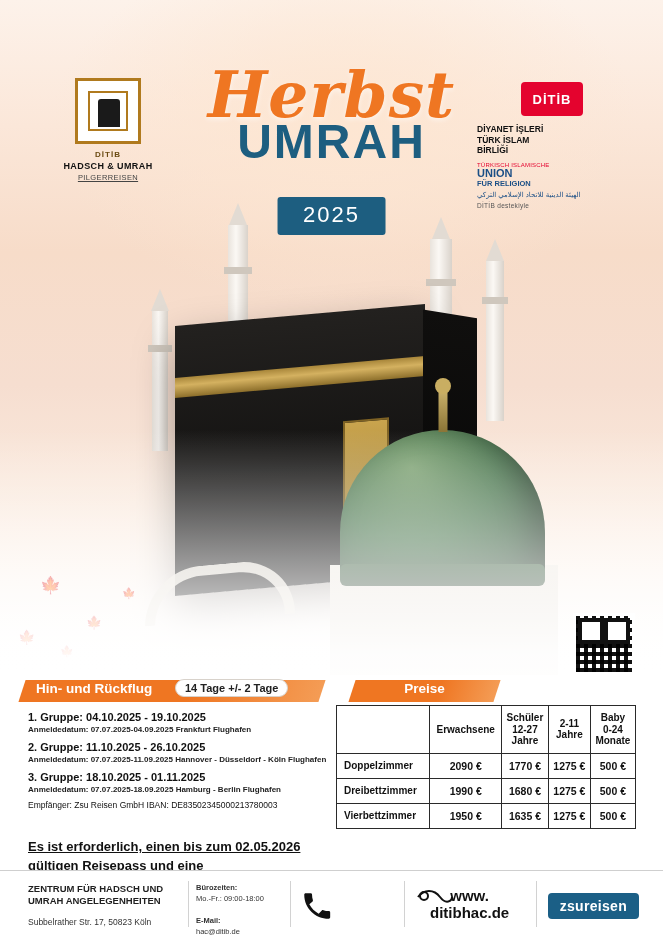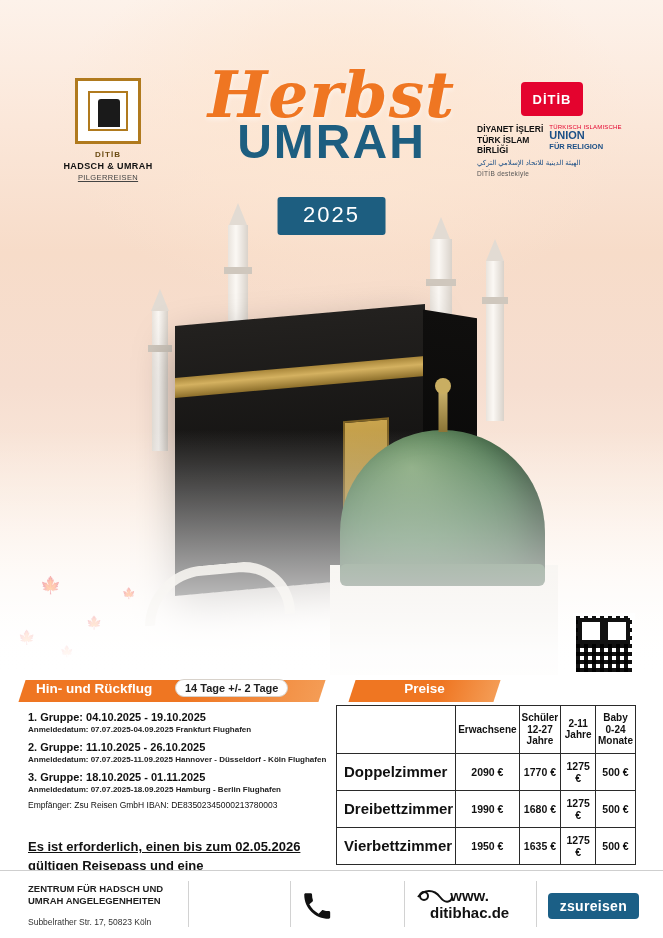--- a/index.html
+++ b/index.html
@@ -51,21 +51,21 @@
   .ditib-logo .l1 { font-size:8px; letter-spacing:1px; color:#6a4a12; margin-top:6px; font-weight:bold;}
   .ditib-logo .l2 { font-size:9px; letter-spacing:.4px; color:#111; font-weight:bold; margin-top:2px;}
   .ditib-logo .l3 { font-size:7.5px; letter-spacing:.4px; color:#444; margin-top:2px;text-decoration:underline;}
 
   .union-logo { position:absolute; right:36px; top:82px; width:150px; text-align:left;}
   .union-logo .redbox{
     width:62px; height:34px; background:#e4032e; border-radius:4px; margin-left:44px;
     display:flex; align-items:center; justify-content:center;
   }
   .union-logo .redbox span{ color:#fff; font-size:13px; font-weight:bold; letter-spacing:1px; }
-  .union-logo .tl{ display:flex; gap:6px; margin-top:8px; }
+  .union-logo .tl{ display:flex; gap:6px; margin-top:8px;flex-direction:column; }
   .union-logo .tl .a{ font-size:8.5px; color:#111; font-weight:bold; line-height:1.25;}
   .union-logo .tl .b .t{ font-size:6px; color:#e4032e; letter-spacing:.2px;}
   .union-logo .tl .b .u{ font-size:11px; color:#1b4f86; font-weight:bold; line-height:1.05;}
   .union-logo .tl .b .f{ font-size:7.5px; color:#1b4f86; font-weight:bold;}
   .union-logo .ar{ font-size:7px; color:#1b4f86; margin-top:3px; direction:rtl;}
   .union-logo .site{ font-size:6.5px; color:#555; margin-top:3px; letter-spacing:.3px;}
 
   
   .herbst {
     position:absolute; left:0; top:58px; width:663px; text-align:center;
@@ -189,21 +189,21 @@
   
   .ptable{
     position:absolute; left:336px; top:705px; width:300px;
     border-collapse:collapse; background:#fff;
   }
   .ptable th, .ptable td{
     border:1px solid #2a2a2a; text-align:center;
     font-size:10.5px; color:#111; padding:6px 2px; font-weight:bold;
   }
   .ptable th{ font-size:10px; line-height:1.15; }
-  .ptable td.room{ text-align:left; padding-left:7px; font-size:15px; }
+  .ptable td.room{ text-align:left; padding-left:7px; font-size:10px; }
   .ptable .blank{ border:1px solid #2a2a2a; }
 
   
   .footer{
     position:absolute; left:0; bottom:0; width:663px; height:68px;
     background:#fff; border-top:1px solid #cfcfcf;
   }
   .f-left{ position:absolute; left:28px; top:12px; width:160px;}
   .f-left .t{ font-size:9.5px; font-weight:bold; color:#1f1f1f; line-height:1.3;}
   .f-left .a{ font-size:8.5px; color:#333; margin-top:9px;}
@@ -369,20 +369,26 @@
 
   <div class="footer">
     <div class="f-left">
       <div class="t">ZENTRUM FÜR HADSCH UND</div>
       <div class="t">UMRAH ANGELEGENHEITEN</div>
       <div class="a">Subbelrather Str. 17, 50823 Köln</div>
     </div>
 
     <div class="divider" style="left:188px;"></div>
 
+    <div class="f-hours">
+      <b>Bürozeiten:</b><br>
+      <span>Mo.-Fr.: 09:00-18:00</span><br><br>
+      <b>E-Mail:</b><br>
+      <span>hac@ditib.de</span>
+    </div>
 
     <div class="divider" style="left:290px;"></div>
 
     <svg style="position:absolute; left:300px; top:18px;" width="34" height="34" viewBox="0 0 24 24">
       <path fill="#111" d="M6.6 10.8c1.4 2.8 3.8 5.2 6.6 6.6l2.2-2.2c.3-.3.7-.4 1.1-.2 1.2.4 2.5.6 3.8.6.6 0 1 .4 1 1V20c0 .6-.4 1-1 1C10.6 21 3 13.4 3 4c0-.6.4-1 1-1h3.5c.6 0 1 .4 1 1 0 1.3.2 2.6.6 3.8.1.4 0 .8-.2 1.1l-2.3 1.9z"></path>
     </svg>
 
     <div class="divider" style="left:404px;"></div>
 
     <svg style="position:absolute; left:414px; top:16px;" width="40" height="20" viewBox="0 0 40 20">

